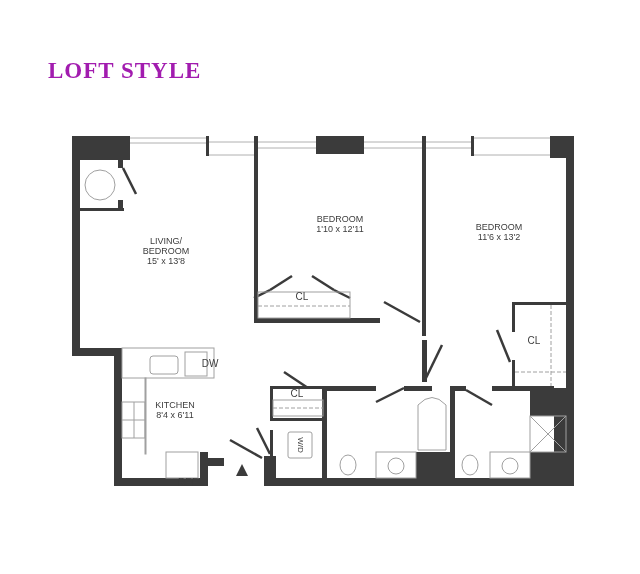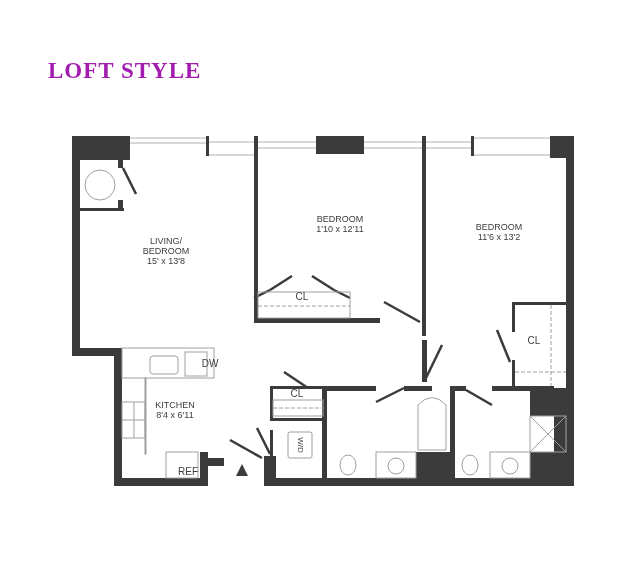--- a/index.html
+++ b/index.html
@@ -151,14 +151,14 @@
 </div>
 <div class="lbl" style="left:140px;top:400px;width:70px;">
   <div>KITCHEN</div>
   <div class="sm">8'4 x 6'11</div>
 </div>
 
 <div class="lbl sm" style="left:292px;top:292px;width:20px;">CL</div>
 <div class="lbl sm" style="left:524px;top:336px;width:20px;">CL</div>
 <div class="lbl sm" style="left:287px;top:389px;width:20px;">CL</div>
 <div class="lbl sm" style="left:186px;top:359px;width:24px;margin-left:12px;">DW</div>
-<div class="lbl sm" style="left:166px;top:467px;width:32px;text-align:right;">REF</div>
+<div class="lbl sm" style="left:166px;top:478px;width:32px;text-align:right;">REF</div>
 <div class="lbl sm" style="left:288px;top:440px;width:24px;transform:rotate(90deg);font-size:8px;">W/D</div>
 
 </body></html>

